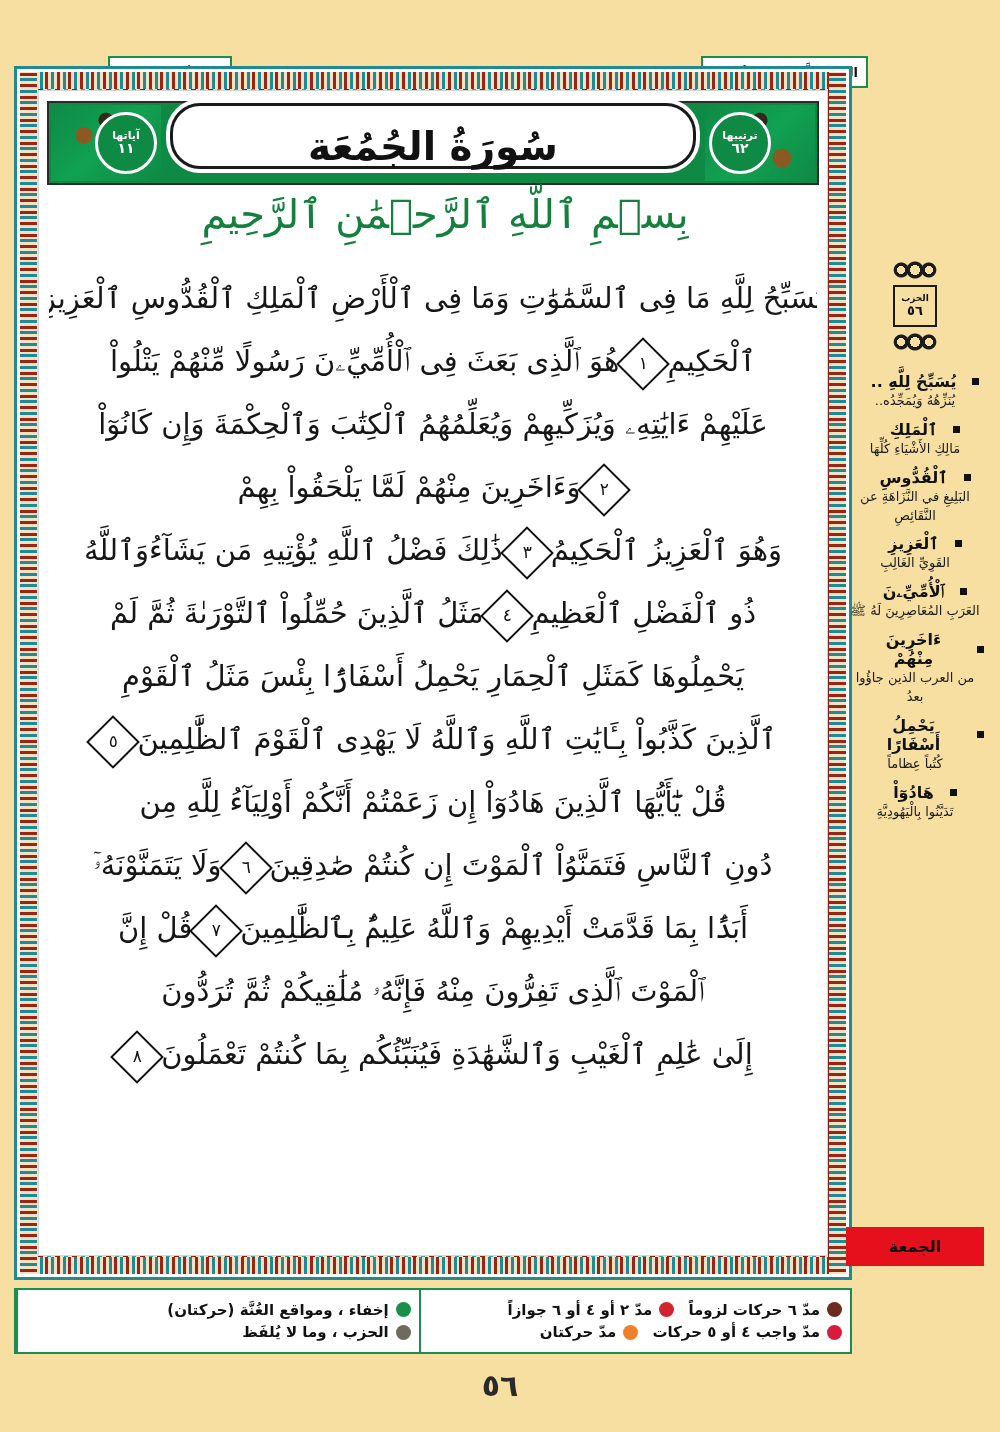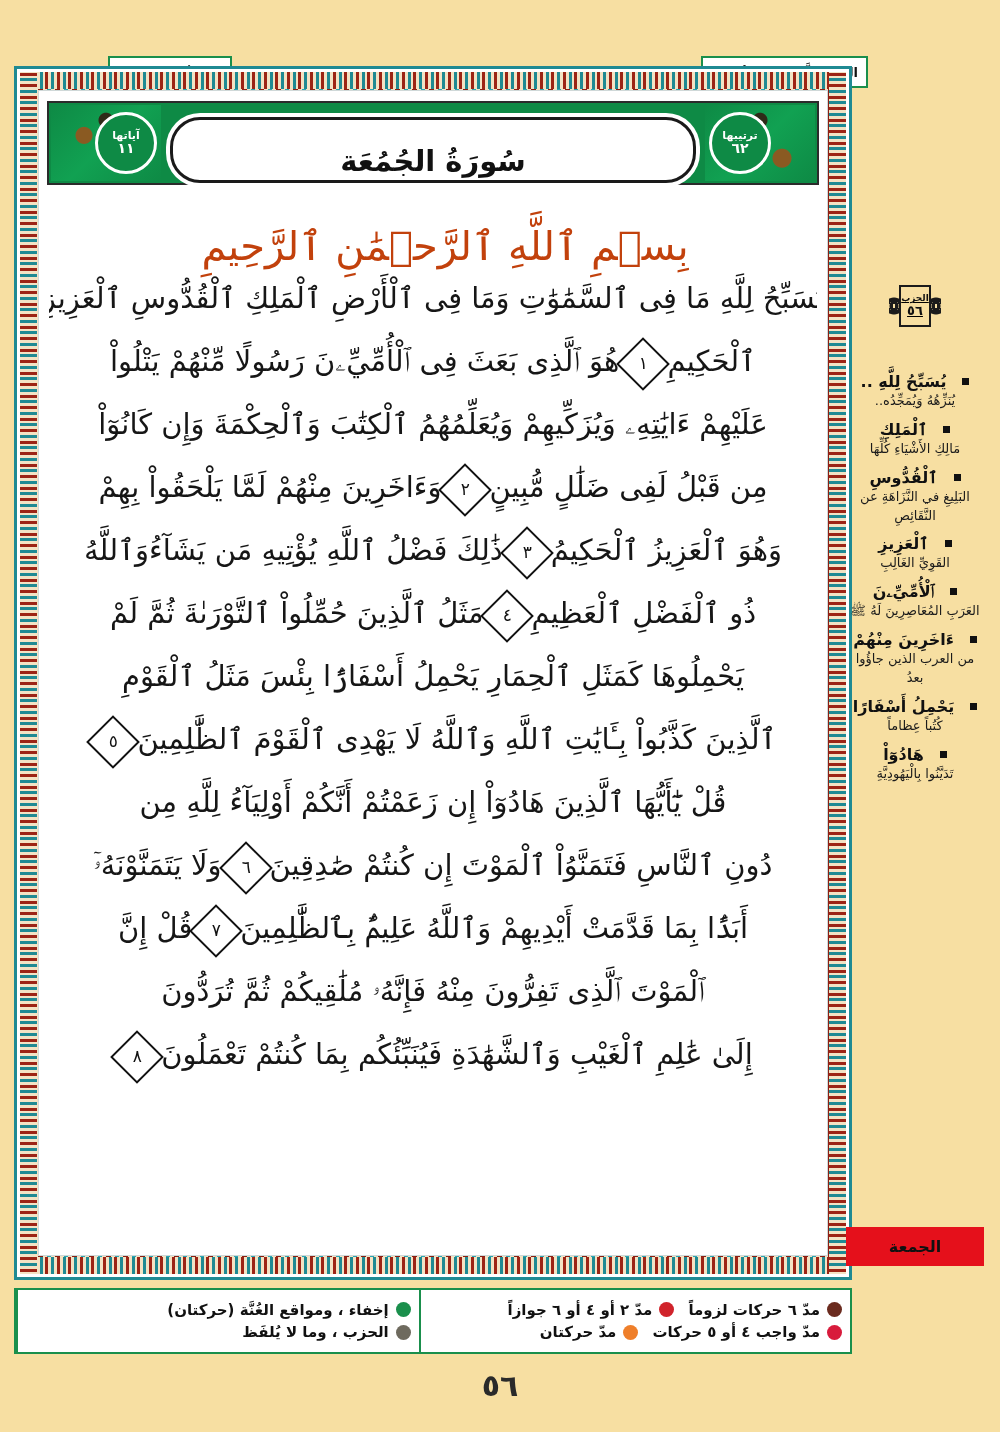--- a/index.html
+++ b/index.html
@@ -66,21 +66,21 @@
   }
   .hdr-left{left:108px;}
   .hdr-right{right:132px;}
 
   
   .surah-banner{
     position:absolute;left:8px;top:10px;right:8px;height:84px;
     background:#0e8a45;
     border:2px solid #2b2b2b;
     box-sizing:border-box;
-    display:flex;align-items:flex-end;justify-content:center;
+    display:flex;align-items:flex-start;justify-content:center;
   }
   .banner-orn{
     position:absolute;top:2px;bottom:2px;width:110px;
     background:
       radial-gradient(circle at 30% 40%, #8a5a22 0 8px, transparent 9px),
       radial-gradient(circle at 70% 70%, #8a5a22 0 9px, transparent 10px),
       radial-gradient(circle at 50% 20%, #2f2a18 0 7px, transparent 8px),
       linear-gradient(135deg,#0e8a45 0%,#11a152 50%,#0e8a45 100%);
   }
   .banner-orn.l{left:2px;}
@@ -88,42 +88,42 @@
   .banner-cart{
     position:relative;z-index:3;
     width:520px;height:60px;
     background:#ffffff;
     border:3px solid #1a1a1a;
     border-radius:30px/30px;
     display:flex;align-items:center;justify-content:center;
     box-shadow:0 0 0 4px #ffffff;
   }
   .banner-title{
-    font-size:29px;color:#111;font-weight:bold;
+    font-size:39px;color:#111;font-weight:bold;
     font-family:"DejaVu Sans","Liberation Sans",sans-serif;
     letter-spacing:1px;
     margin-top:21px;
   }
   .banner-circ{
     position:absolute;z-index:4;top:50%;transform:translateY(-50%);
     width:56px;height:56px;border-radius:50%;
     background:#0e8a45;border:3px solid #ffffff;
     display:flex;flex-direction:column;align-items:center;justify-content:center;
     color:#fff;line-height:1.05;
   }
   .banner-circ.left{left:46px;}
   .banner-circ.right{right:46px;}
   .bc-lbl{font-size:11px;font-weight:bold;}
   .bc-num{font-size:14px;font-weight:bold;}
 
   
   .basmala{
-    position:absolute;left:0;right:0;top:120px;height:70px;
+    position:absolute;left:0;right:0;top:88px;height:70px;
     display:flex;align-items:center;justify-content:center;
-    font-size:40px;color:#c2410c;
+    font-size:40px;color:#15803d;
     font-family:"DejaVu Sans","Liberation Sans",sans-serif;
     padding-left:24px;
   }
 
   
   .body-lines{
     position:absolute;left:10px;right:10px;top:176px;bottom:6px;
     display:flex;flex-direction:column;justify-content:flex-start;
   }
   .qline{
@@ -147,22 +147,21 @@
   .margin-col{
     position:absolute;right:10px;top:66px;width:150px;height:1214px;
     box-sizing:border-box;padding:0 8px;
     text-align:center;
     font-family:"DejaVu Sans","Liberation Sans",sans-serif;
   }
   .hizb-orn{
     position:absolute;left:50%;transform:translateX(-50%);top:186px;
     width:52px;height:108px;
     display:flex;align-items:center;justify-content:center;
-    flex-direction:row;
-    text-decoration:underline;
+    flex-direction:column;
   }
   .hizb-knot{
     width:46px;height:30px;
     background:
       radial-gradient(circle at 50% 50%, transparent 0 5px, #1b1b1b 5px 8px, transparent 9px),
       radial-gradient(circle at 20% 50%, transparent 0 4px, #1b1b1b 4px 7px, transparent 8px),
       radial-gradient(circle at 80% 50%, transparent 0 4px, #1b1b1b 4px 7px, transparent 8px);
   }
   .hizb-box{
     width:40px;height:38px;border:2px solid #1b1b1b;
@@ -172,20 +171,21 @@
   .hizb-lbl{font-size:9px;font-weight:bold;color:#111;}
   .hizb-num{font-size:13px;font-weight:bold;color:#111;}
   .gloss{
     position:absolute;left:0;right:0;top:306px;padding:0 6px;
   }
   .g-item{margin-bottom:9px;}
   .g-term{
     font-size:16px;font-weight:bold;color:#111;
     display:flex;align-items:center;justify-content:center;gap:16px;
     direction:rtl;
+    padding-left:20px;
   }
   .g-bullet{
     width:7px;height:7px;background:#111;display:inline-block;flex:none;
   }
   .g-def{font-size:13px;color:#1b1b1b;line-height:1.45;margin-top:1px;}
   .surah-tag{
     position:absolute;left:6px;right:6px;bottom:14px;
     background:#e5101b;color:#111;
     font-size:16px;font-weight:bold;
     text-align:center;padding:10px 0;
@@ -268,21 +268,20 @@
           </div>
           <div class="qline">
             <span>ٱلْحَكِيمِ</span>
             <span class="ayah-mark"><span>١</span></span>
             <span>هُوَ ٱلَّذِى بَعَثَ فِى ٱلْأُمِّيِّۦنَ رَسُولًا مِّنْهُمْ يَتْلُواْ</span>
           </div>
           <div class="qline">
             <span>عَلَيْهِمْ ءَايَٰتِهِۦ وَيُزَكِّيهِمْ وَيُعَلِّمُهُمُ ٱلْكِتَٰبَ وَٱلْحِكْمَةَ وَإِن كَانُوٓاْ</span>
           </div>
           <div class="qline">
-            <span>مِن قَبْلُ لَفِى ضَلَٰلٍ مُّبِينٍ</span>
             <span class="ayah-mark"><span>٢</span></span>
             <span>وَءَاخَرِينَ مِنْهُمْ لَمَّا يَلْحَقُواْ بِهِمْ</span>
           </div>
           <div class="qline">
             <span>وَهُوَ ٱلْعَزِيزُ ٱلْحَكِيمُ</span>
             <span class="ayah-mark"><span>٣</span></span>
             <span>ذَٰلِكَ فَضْلُ ٱللَّهِ يُؤْتِيهِ مَن يَشَآءُ</span>
             <span>وَٱللَّهُ</span>
           </div>
           <div class="qline">

